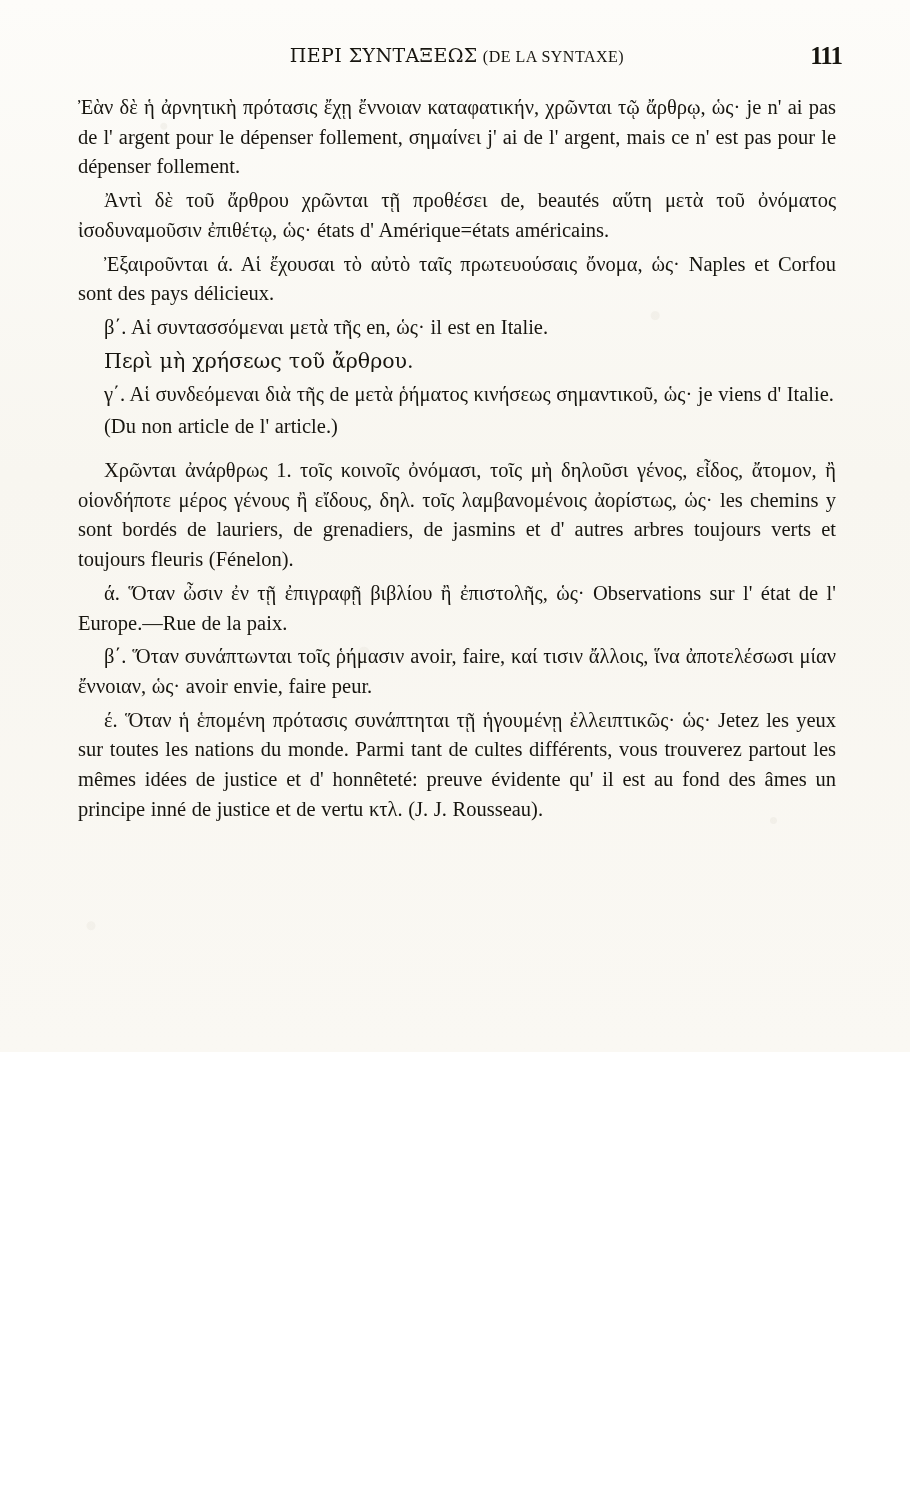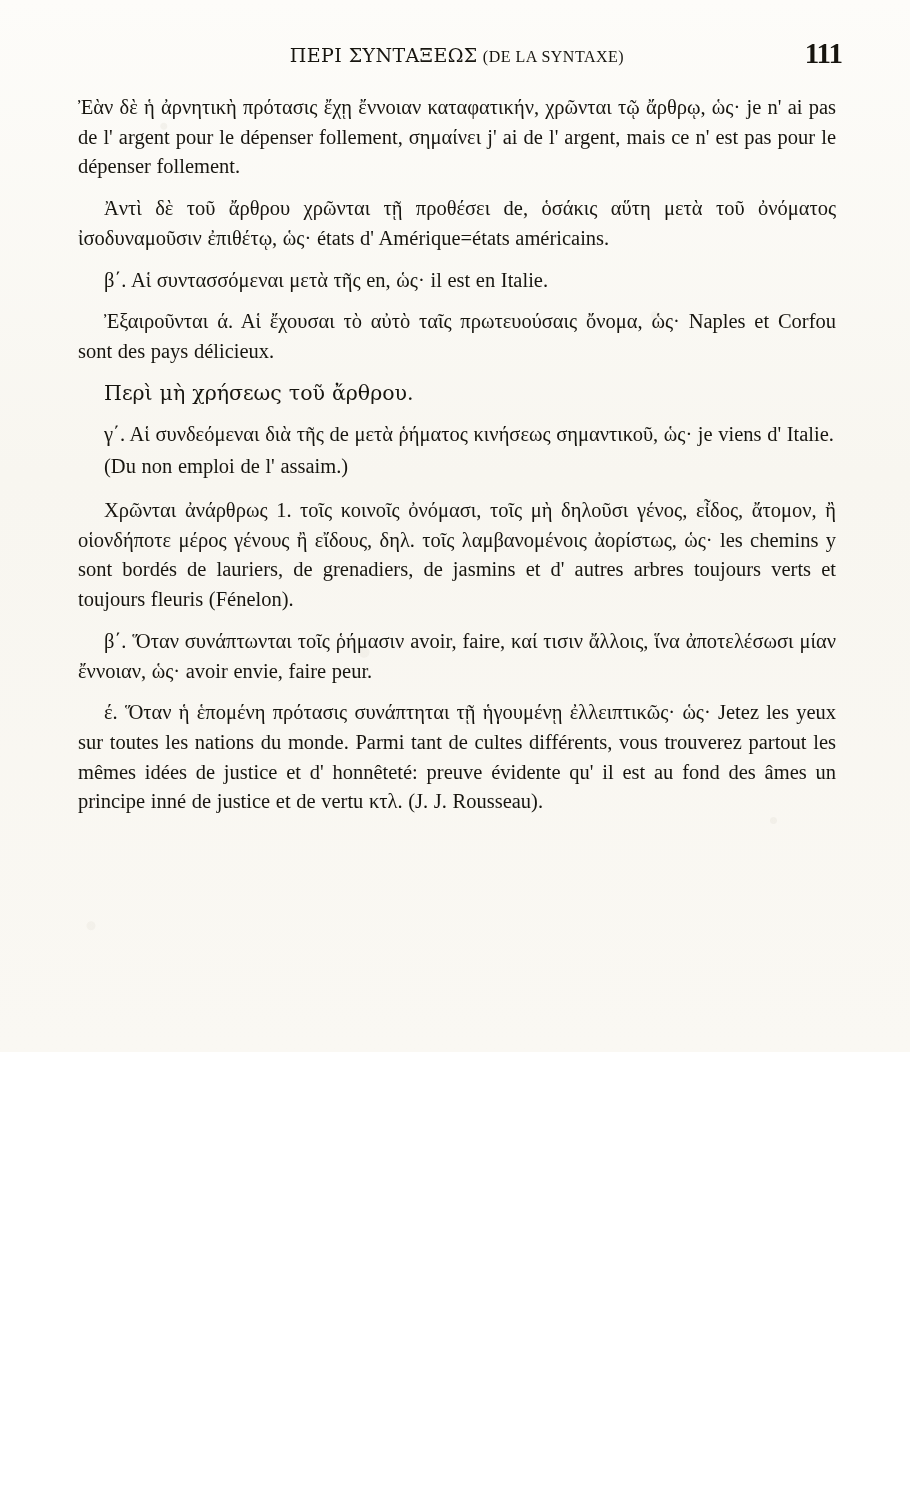--- a/index.html
+++ b/index.html
@@ -56,27 +56,27 @@
     font-size: 19px;
   }
   .header-title .sc {
     font-size: 16px;
     letter-spacing: 0.5px;
   }
   .page-number {
     position: absolute;
     right: -6px;
     bottom: -3px;
-    font-size: 29px;
+    font-size: 25px;
     font-weight: 700;
     letter-spacing: -1px;
   }
   
   p.para {
-    margin: 12px 0 1px 0;
+    margin: 4px 0 1px 0;
     font-size: 20.5px;
     line-height: 1.45;
     text-align: justify;
     text-indent: 26px;
     word-spacing: 0.5px;
   }
   p.para.noindent { text-indent: 0; }
   .gk {
     font-family: "DejaVu Serif", "Liberation Serif", serif;
     font-size: 19.5px;
@@ -108,34 +108,35 @@
       <div class="header-title">
         <span class="gk">ΠΕΡΙ ΣΥΝΤΑΞΕΩΣ</span>
         <span class="sc">(DE LA SYNTAXE)</span>
       </div>
       <div class="page-number">111</div>
     </div>
 
     <p class="para noindent">Ἐὰν δὲ ἡ ἀρνητικὴ πρότασις ἔχῃ ἔννοιαν καταφατικήν, χρῶνται τῷ ἄρθρῳ, ὡς· je n' ai pas de l' argent pour le dépenser follement, σημαίνει  j' ai de l' argent, mais ce n' est pas pour le dépenser follement.</p>
 
 
-    <p class="para">Ἀντὶ δὲ τοῦ ἄρθρου χρῶνται τῇ προθέσει de, ὁσάκις αὕτη μετὰ τοῦ ὀνόματος ἰσοδυναμοῦσιν ἐπιθέτῳ, ὡς·  états d' Amérique=états américains.</p>
+    <p class="para">Ἀντὶ δὲ τοῦ ἄρθρου χρῶνται τῇ προθέσει de, beautés αὕτη μετὰ τοῦ ὀνόματος ἰσοδυναμοῦσιν ἐπιθέτῳ, ὡς·  états d' Amérique=états américains.</p>
+
+    <p class="para">Ἐξαιροῦνται ά. Αἱ ἔχουσαι τὸ αὐτὸ ταῖς πρωτευούσαις ὄνομα, ὡς· Naples et Corfou sont des pays délicieux.</p>
 
     <p class="para">β΄. Αἱ συντασσόμεναι μετὰ τῆς en, ὡς· il est en Italie.</p>
-
-    <p class="para">Ἐξαιροῦνται ά. Αἱ ἔχουσαι τὸ αὐτὸ ταῖς πρωτευούσαις ὄνομα, ὡς· Naples et Corfou sont des pays délicieux.</p>
 
     <p class="para centered head-gk">Περὶ μὴ χρήσεως τοῦ ἄρθρου.</p>
 
     <p class="para">γ΄. Αἱ συνδεόμεναι διὰ τῆς de μετὰ ῥήματος κινήσεως σημαντικοῦ, ὡς· je viens d' Italie.</p>
-    <p class="para centered sub">(Du non emploi de l' assaim.)</p>
+    <p class="para centered sub">(Du non article de l' article.)</p>
 
     <p class="para">Χρῶνται ἀνάρθρως  1. τοῖς κοινοῖς ὀνόμασι, τοῖς μὴ δηλοῦσι γένος, εἶδος, ἄτομον, ἢ οἱονδήποτε μέρος γένους ἢ εἴδους, δηλ. τοῖς λαμβανομένοις ἀορίστως, ὡς·  les chemins y sont bordés de lauriers, de grenadiers, de jasmins et d' autres arbres toujours verts et toujours fleuris (Fénelon).</p>
 
 
+    <p class="para">ά. Ὅταν ὦσιν ἐν τῇ ἐπιγραφῇ βιβλίου ἢ ἐπιστολῆς, ὡς·  Observations sur l' état de l' Europe.—Rue de la paix.</p>
 
     <p class="para">β΄. Ὅταν συνάπτωνται τοῖς ῥήμασιν avoir, faire, καί τισιν ἄλλοις, ἵνα ἀποτελέσωσι μίαν ἔννοιαν, ὡς· avoir envie, faire peur.</p>
 
 
 
     <p class="para">έ. Ὅταν ἡ ἑπομένη πρότασις συνάπτηται τῇ ἡγουμένῃ ἐλλειπτικῶς· ὡς· Jetez les yeux sur toutes les nations du monde. Parmi tant de cultes différents, vous trouverez partout les mêmes idées de justice et d' honnêteté: preuve évidente qu' il est au fond des âmes un principe inné de justice et de vertu κτλ. (J. J. Rousseau).</p>
 
   </div>
 </div>
 

